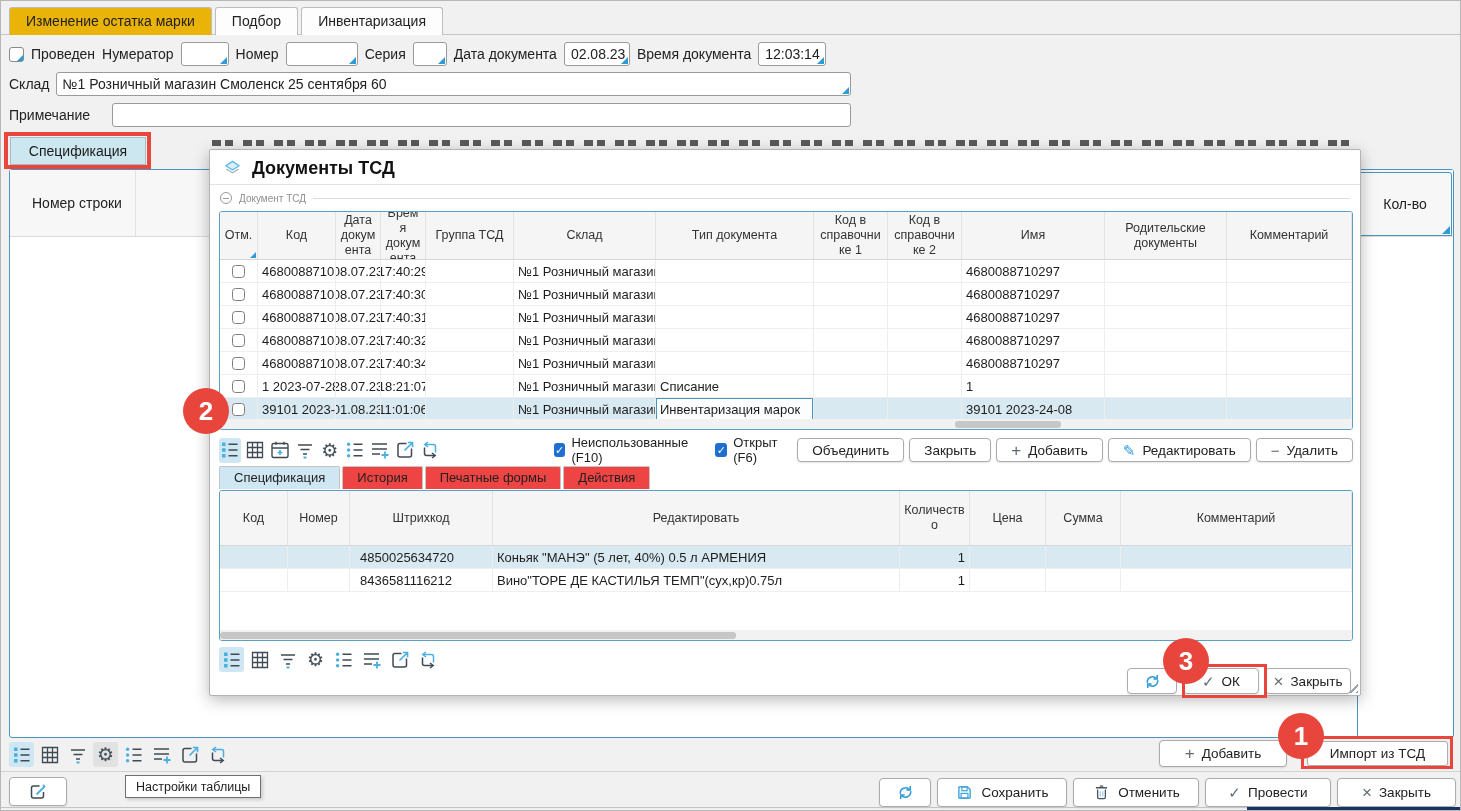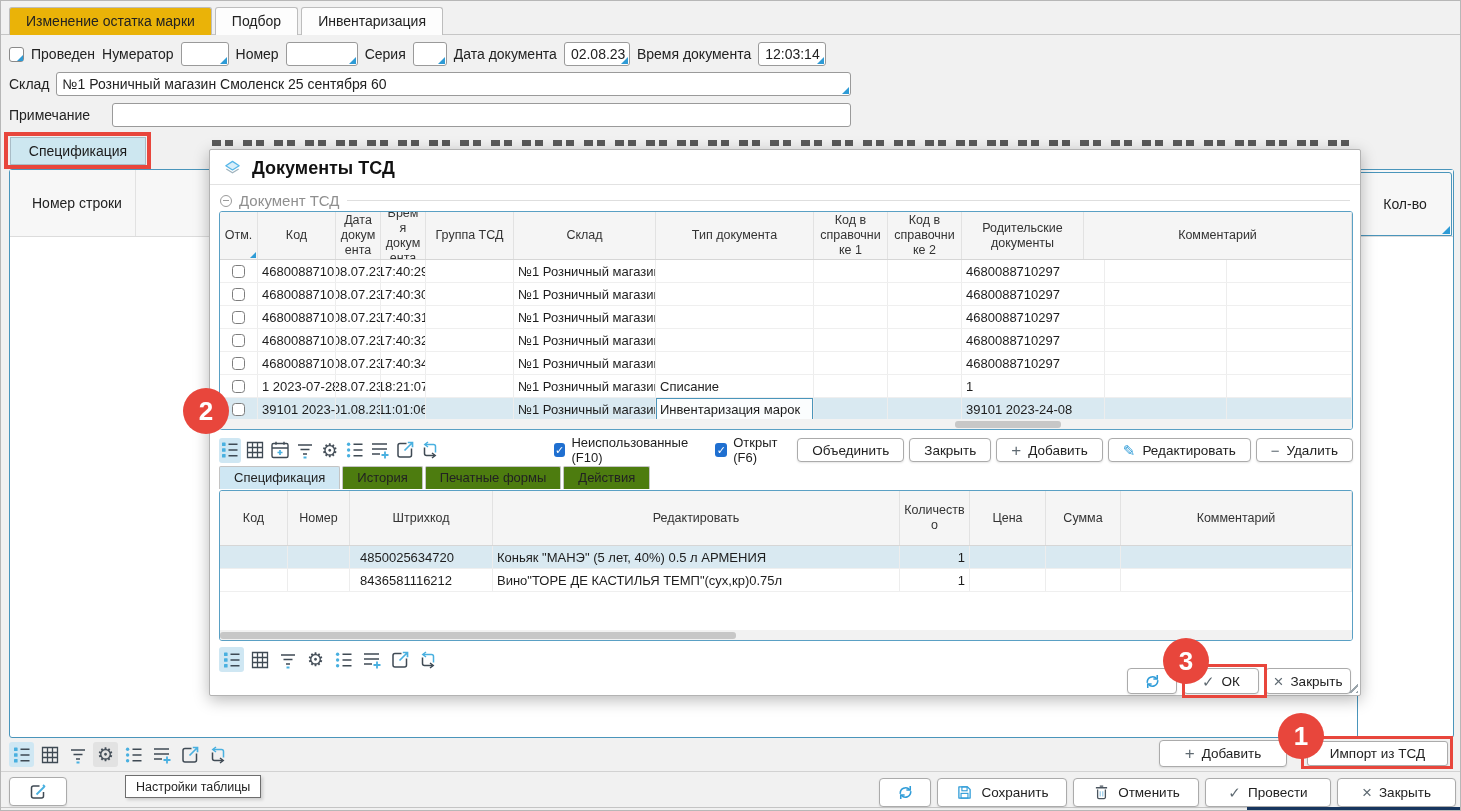--- a/index.html
+++ b/index.html
@@ -48,21 +48,21 @@
   .mt-qtyline { position:absolute; top:66px; bottom:0; right:95px; width:0; border-left:1px solid #4a95bb; }
   .dashes { position:absolute; left:211px; top:139px; width:1145px; height:6px;
             background:repeating-linear-gradient(90deg,#5a5a5a 0 9px,transparent 9px 13px,#5a5a5a 13px 21px,transparent 21px 31px); }
   
   .dialog { position:absolute; left:208px; top:148px; width:1152px; height:547px; background:#fff;
             border:1px solid #b3b3b3; border-radius:2px; box-shadow:0 4px 16px rgba(0,0,0,.28); z-index:10; }
   .dlg-title { position:absolute; left:13px; top:8px; display:flex; align-items:center; gap:10px;
                font-weight:bold; font-size:18px; color:#111; }
   .dlg-sep { position:absolute; left:0; right:0; top:34px; border-top:1px solid #e2e2e2; }
   .grp { position:absolute; left:10px; top:42px; right:10px; display:flex; align-items:center; gap:7px;
-         color:#8f8f8f; font-size:15px; }
+         color:#8f8f8f; font-size:10px; }
   .circ-minus { width:12px; height:12px; border:1px solid #9a9a9a; border-radius:50%; position:relative; flex:0 0 auto; }
   .circ-minus::after { content:""; position:absolute; left:2px; right:2px; top:4.5px; border-top:1px solid #9a9a9a; }
   .grp .gline { flex:1; border-top:1px solid #dedede; }
   
   .dtable { position:absolute; left:9px; background:#fff; border:1px solid #5aa0c4; border-radius:3px; overflow:hidden; }
   .doc-table { top:61px; width:1134px; height:219px; }
   .spec-table { top:340px; width:1134px; height:151px; }
   .thdr { display:flex; width:100%; background:#f5f5f5; border-bottom:1px solid #d6d6d6; }
   .doc-table .thdr { height:48px; }
   .spec-table .thdr { height:55px; }
@@ -97,21 +97,21 @@
   .bico { font-size:15px; line-height:1; }
   .bico.blue { color:#2f9cd8; }
   .bico.gray { color:#5f6a72; }
   .bico.big  { font-size:17px; }
   
   .dlg-toolbar { left:9px; top:287px; width:1134px; height:26px; }
   .dlg-filters { display:flex; align-items:center; gap:6px; margin-left:110px; font-size:13px; color:#1d1d1d; }
   .dlg-listbtns { display:flex; gap:5px; margin-left:auto; }
   .dlg-listbtns .btn { height:24px; padding:0 14px; }
   .dlg-tabs { position:absolute; left:9px; top:316px; display:flex; gap:2px; }
-  .dtab { height:23px; line-height:21px; padding:0 14px; font-size:13px; background:#4d7c0f;
+  .dtab { height:23px; line-height:21px; padding:0 14px; font-size:13px; background:#ef4444;
           border:1px solid #c4c4c4; border-bottom:none; border-radius:2px 2px 0 0; color:#222; }
   .dtab.active { background:#cfe7f3; }
   .dlg-toolbar2 { left:9px; top:497px; }
   .dlg-bottom { position:absolute; right:9px; top:518px; display:flex; gap:6px; }
   .dlg-bottom .btn { height:26px; }
   .grip { position:absolute; right:2px; bottom:2px; width:13px; height:13px;
           background:repeating-linear-gradient(135deg, transparent 0 3px, #9aa4aa 3px 4.5px);
           clip-path:polygon(100% 0,100% 100%,0 100%); }
   
   .foot-toolbar { left:8px; top:741px; }
@@ -283,20 +283,21 @@
       <div class="thdr">
         <div class="hc dc0 tri">Отм.</div>
         <div class="hc dc1">Код</div>
         <div class="hc dc2">Дата документа</div>
         <div class="hc dc3">Время документа</div>
         <div class="hc dc4">Группа ТСД</div>
         <div class="hc dc5">Склад</div>
         <div class="hc dc6">Тип документа</div>
         <div class="hc dc7">Код в справочнике 1</div>
         <div class="hc dc8">Код в справочнике 2</div>
+        <div class="hc dc9">Имя</div>
         <div class="hc dc10">Родительские документы</div>
         <div class="hc dc11">Комментарий</div>
       </div>
       <div>
 
       <div class="drow">
             <div class="bc dc0 ctr">
               <span class="rowcb"></span>
             </div>
             <div class="bc dc1">46800887102</div>

